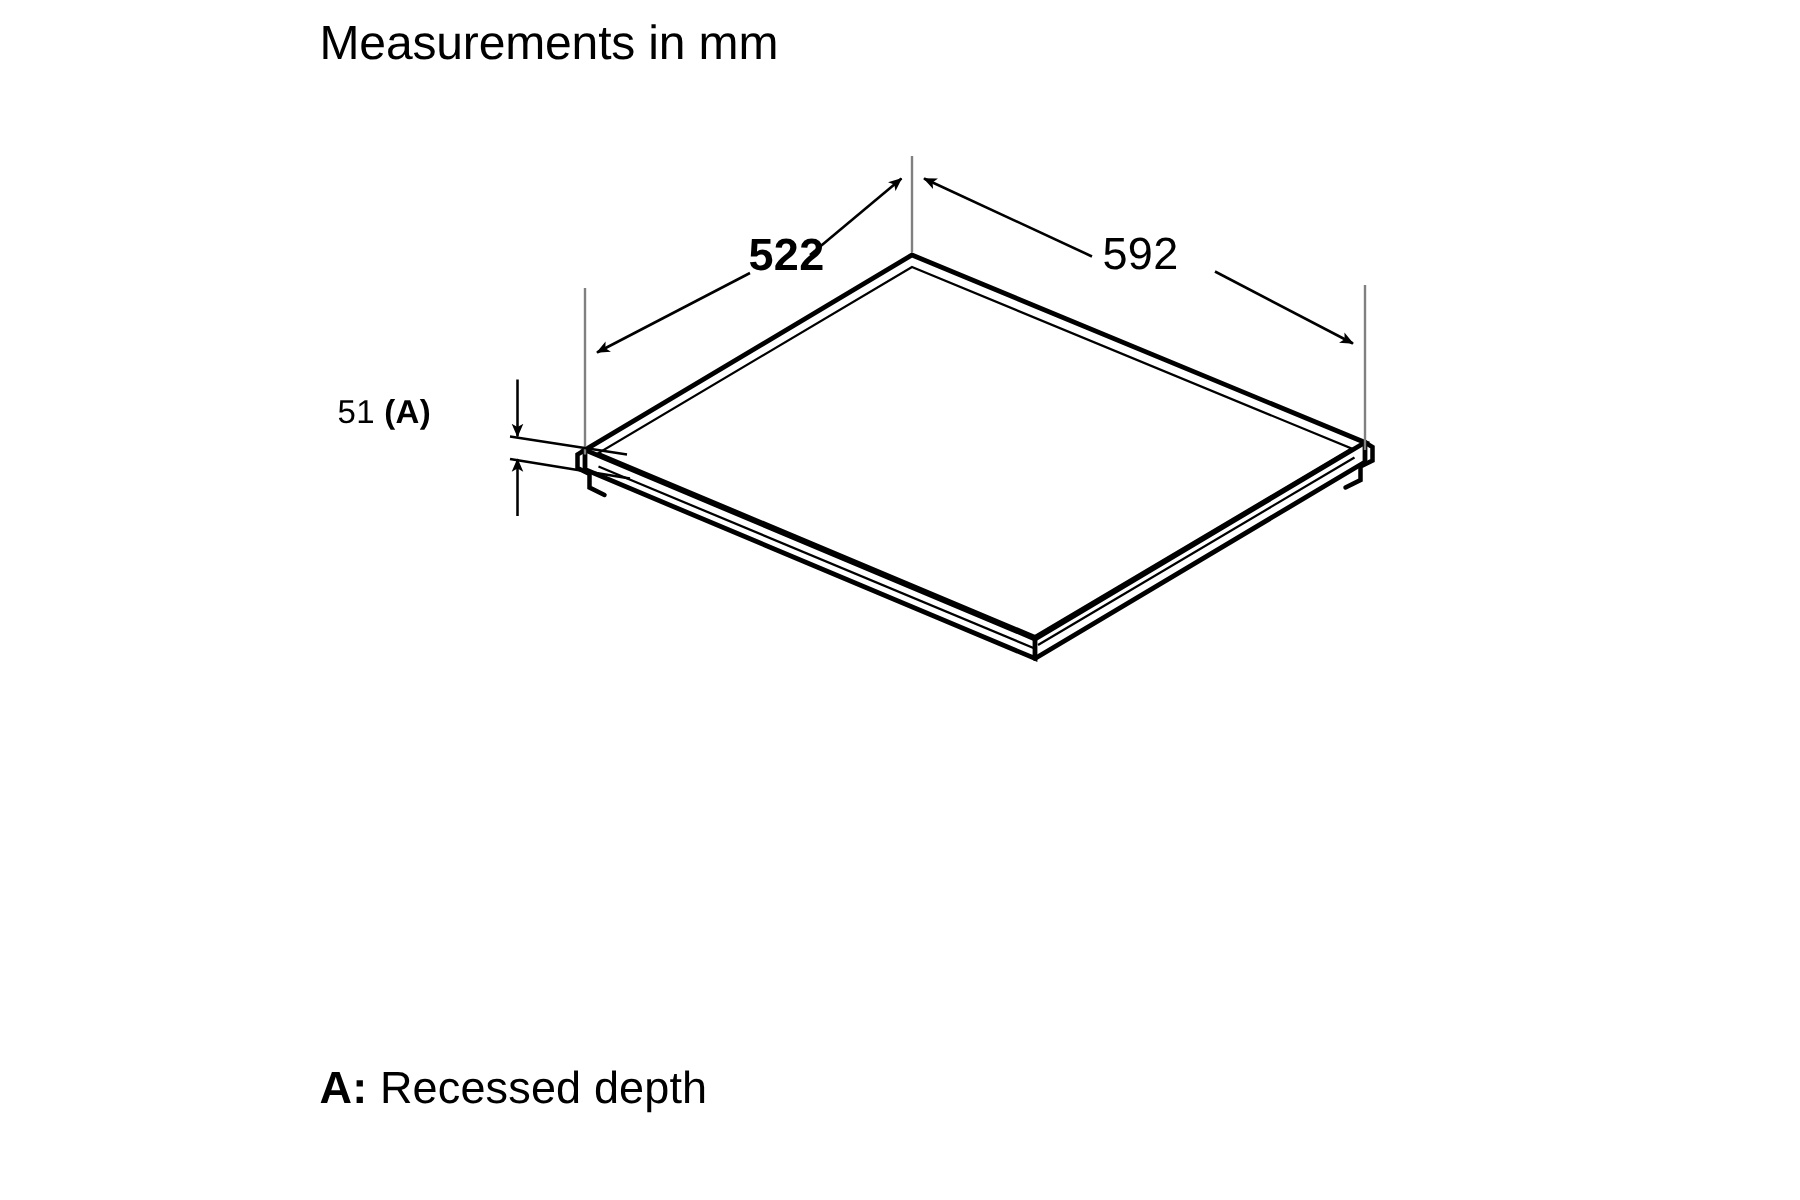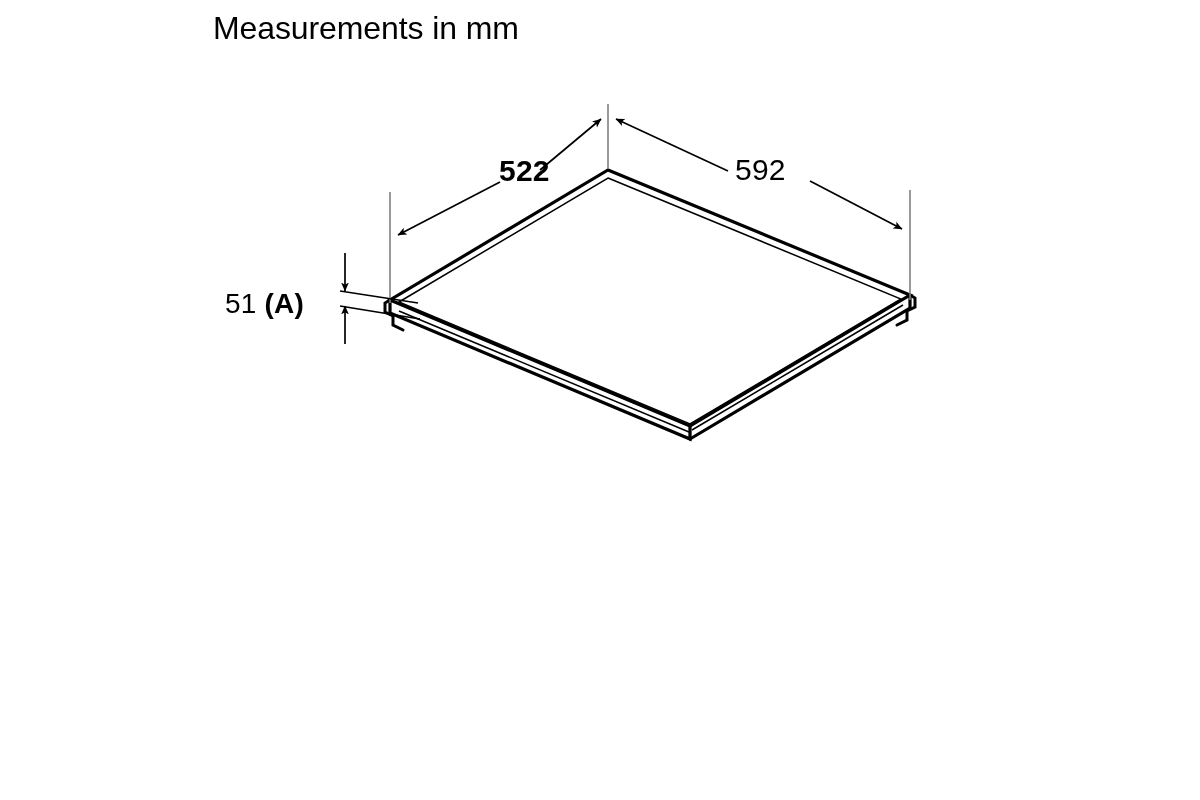--- a/index.html
+++ b/index.html
@@ -46,22 +46,22 @@
   }
   #dim-label-592 {
     left: 735px;
     top: 155px;
     font-size: 30px;
     font-weight: 400;
     letter-spacing: 0.2px;
   }
   #dim-label-51 {
     left: 225px;
-    top: 290px;
-    font-size: 28px;
+    top: 264px;
+    font-size: 22px;
     font-weight: 400;
     letter-spacing: 0.2px;
   }
   #dim-label-51 .b {
     font-weight: 700;
   }
   #legend-text {
     left: 213px;
     top: 711px;
     font-size: 30px;
@@ -84,20 +84,21 @@
 <body>
 
 <div id="drawing-root">
 
   <div class="txt" id="title-text">Measurements in mm</div>
 
   <div class="txt" id="dim-label-522">522</div>
   <div class="txt" id="dim-label-592">592</div>
   <div class="txt" id="dim-label-51"><span>51 </span><span class="b">(A)</span></div>
 
+  <div class="txt" id="legend-text"><span class="b">A:</span><span> Recessed depth</span></div>
 
   <svg class="layer" viewBox="0 0 1200 800" xmlns="http://www.w3.org/2000/svg">
     <defs>
       <marker id="ah" viewBox="0 0 10 10" refX="9.4" refY="5" markerWidth="9" markerHeight="9" orient="auto-start-reverse" markerUnits="userSpaceOnUse">
         <path d="M 0 0.7 L 10 5 L 0 9.3 L 2.4 5 Z" fill="#000"></path>
       </marker>
     </defs>
 
     <g>
 

